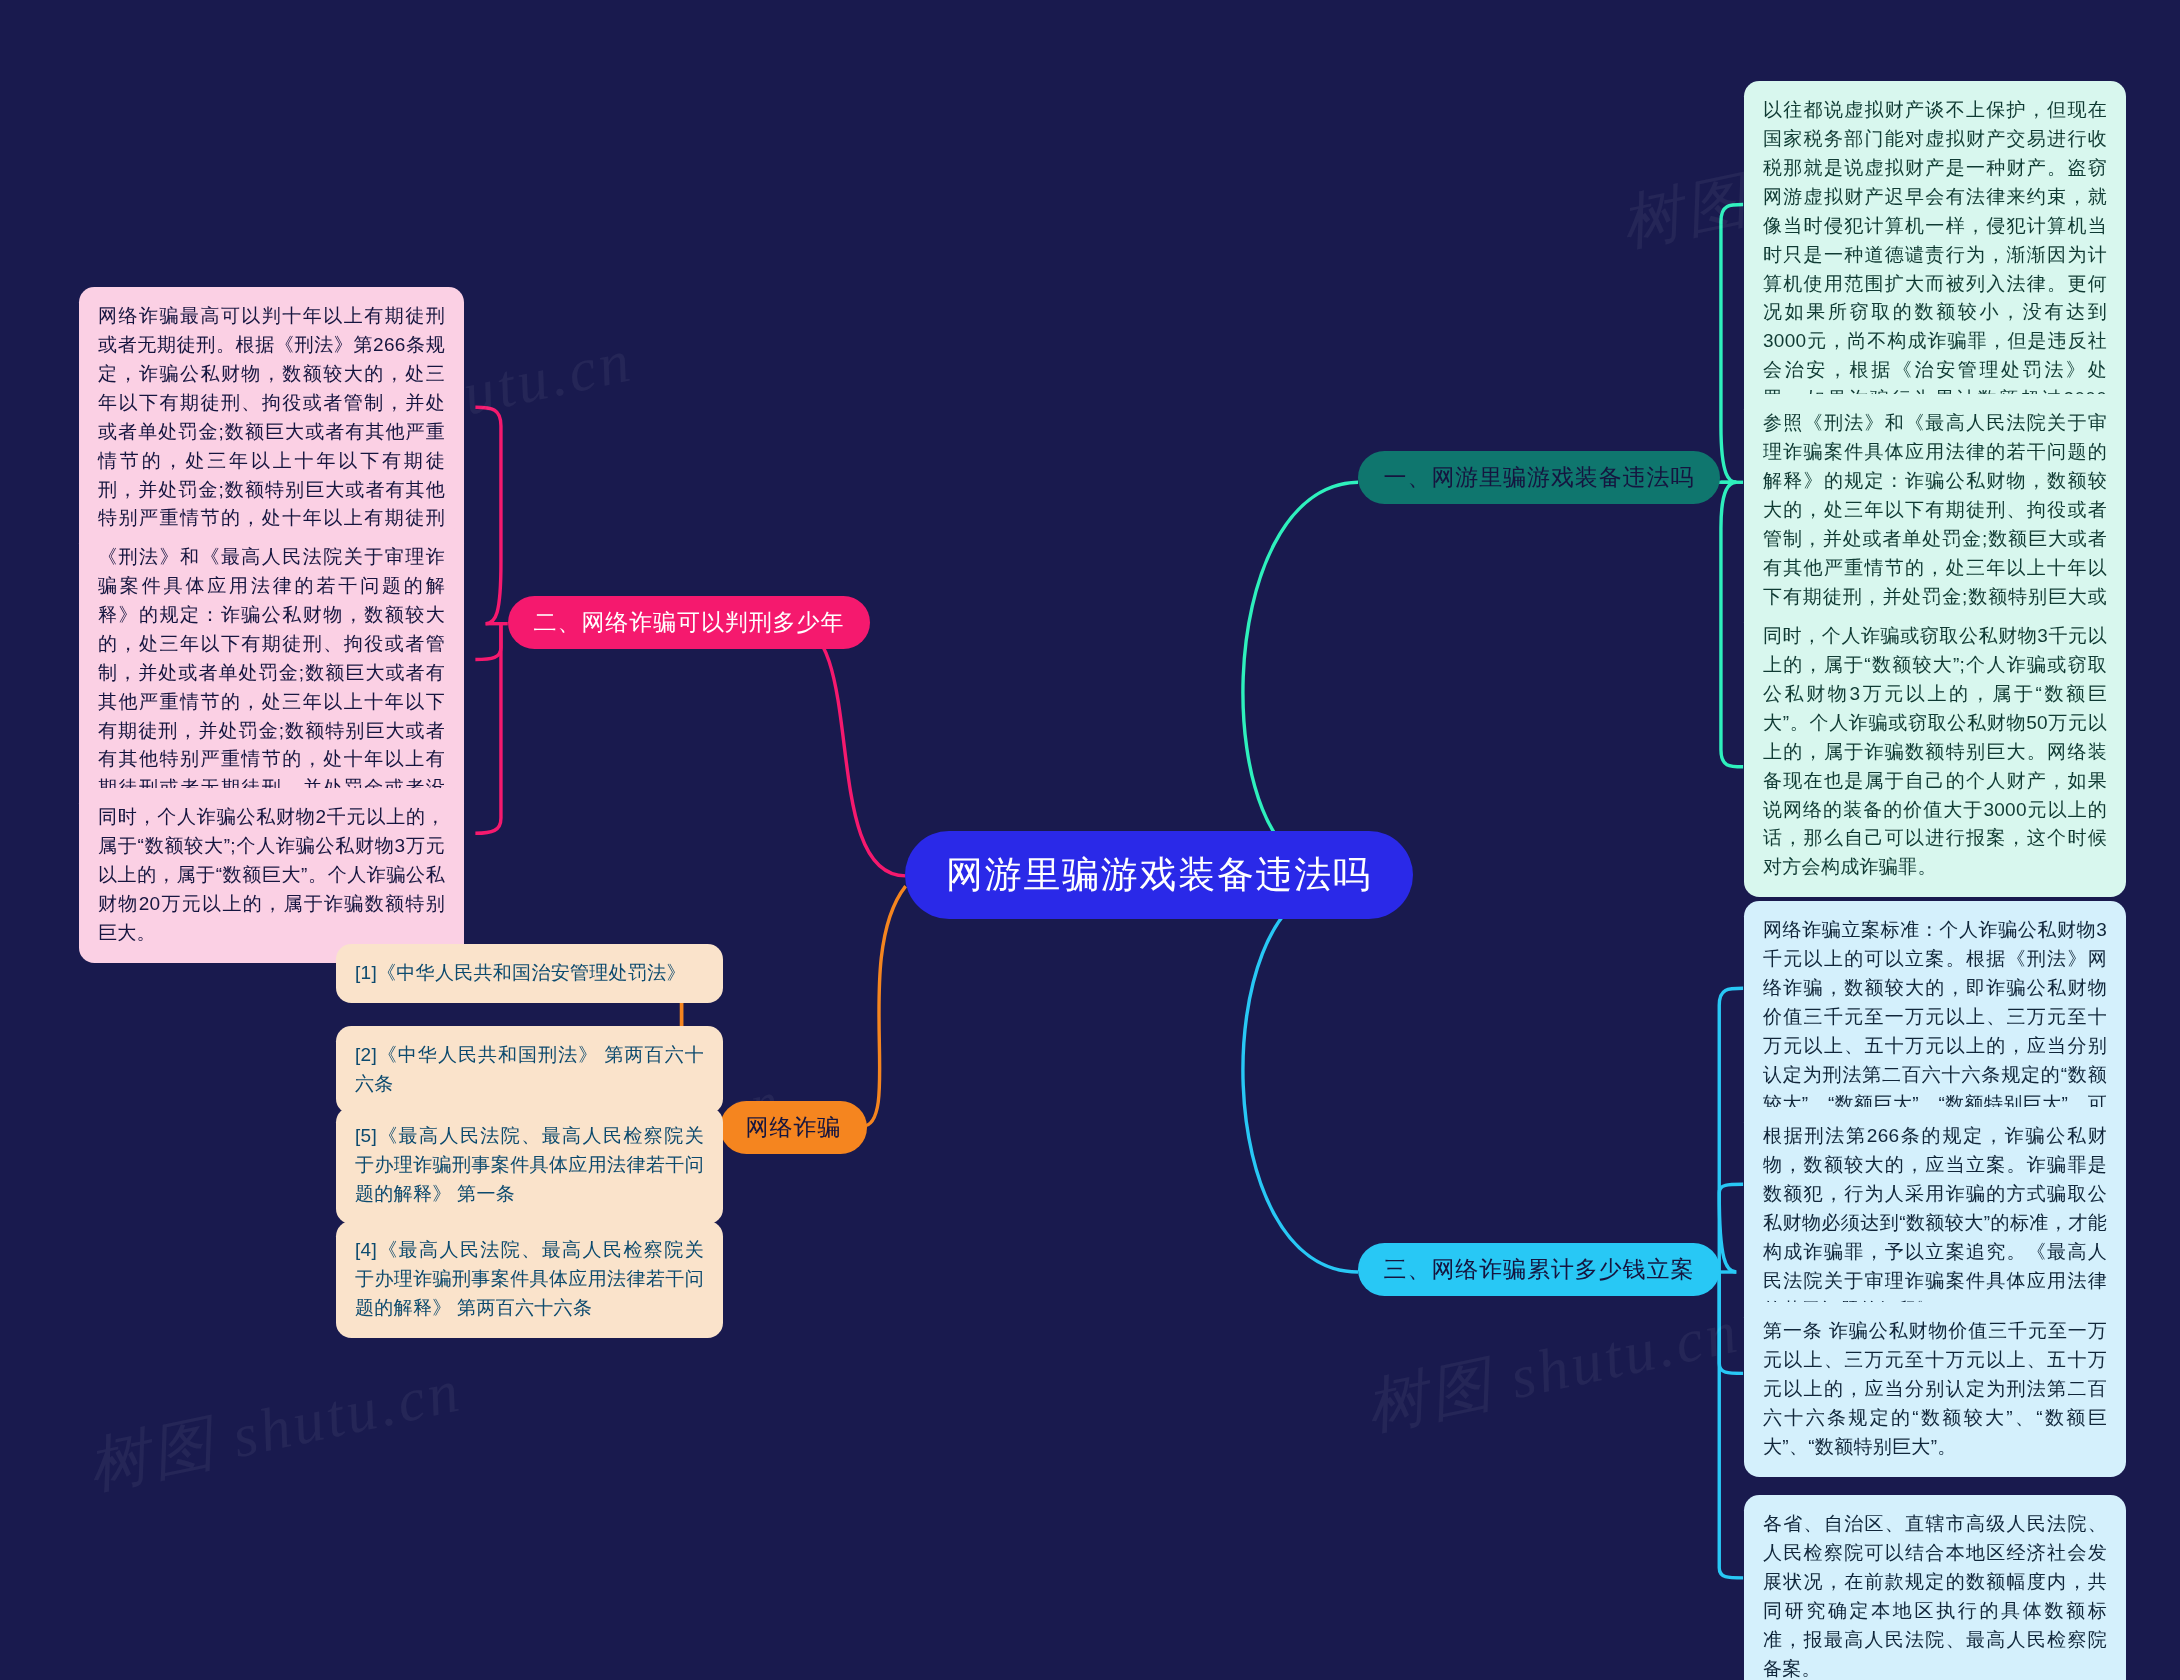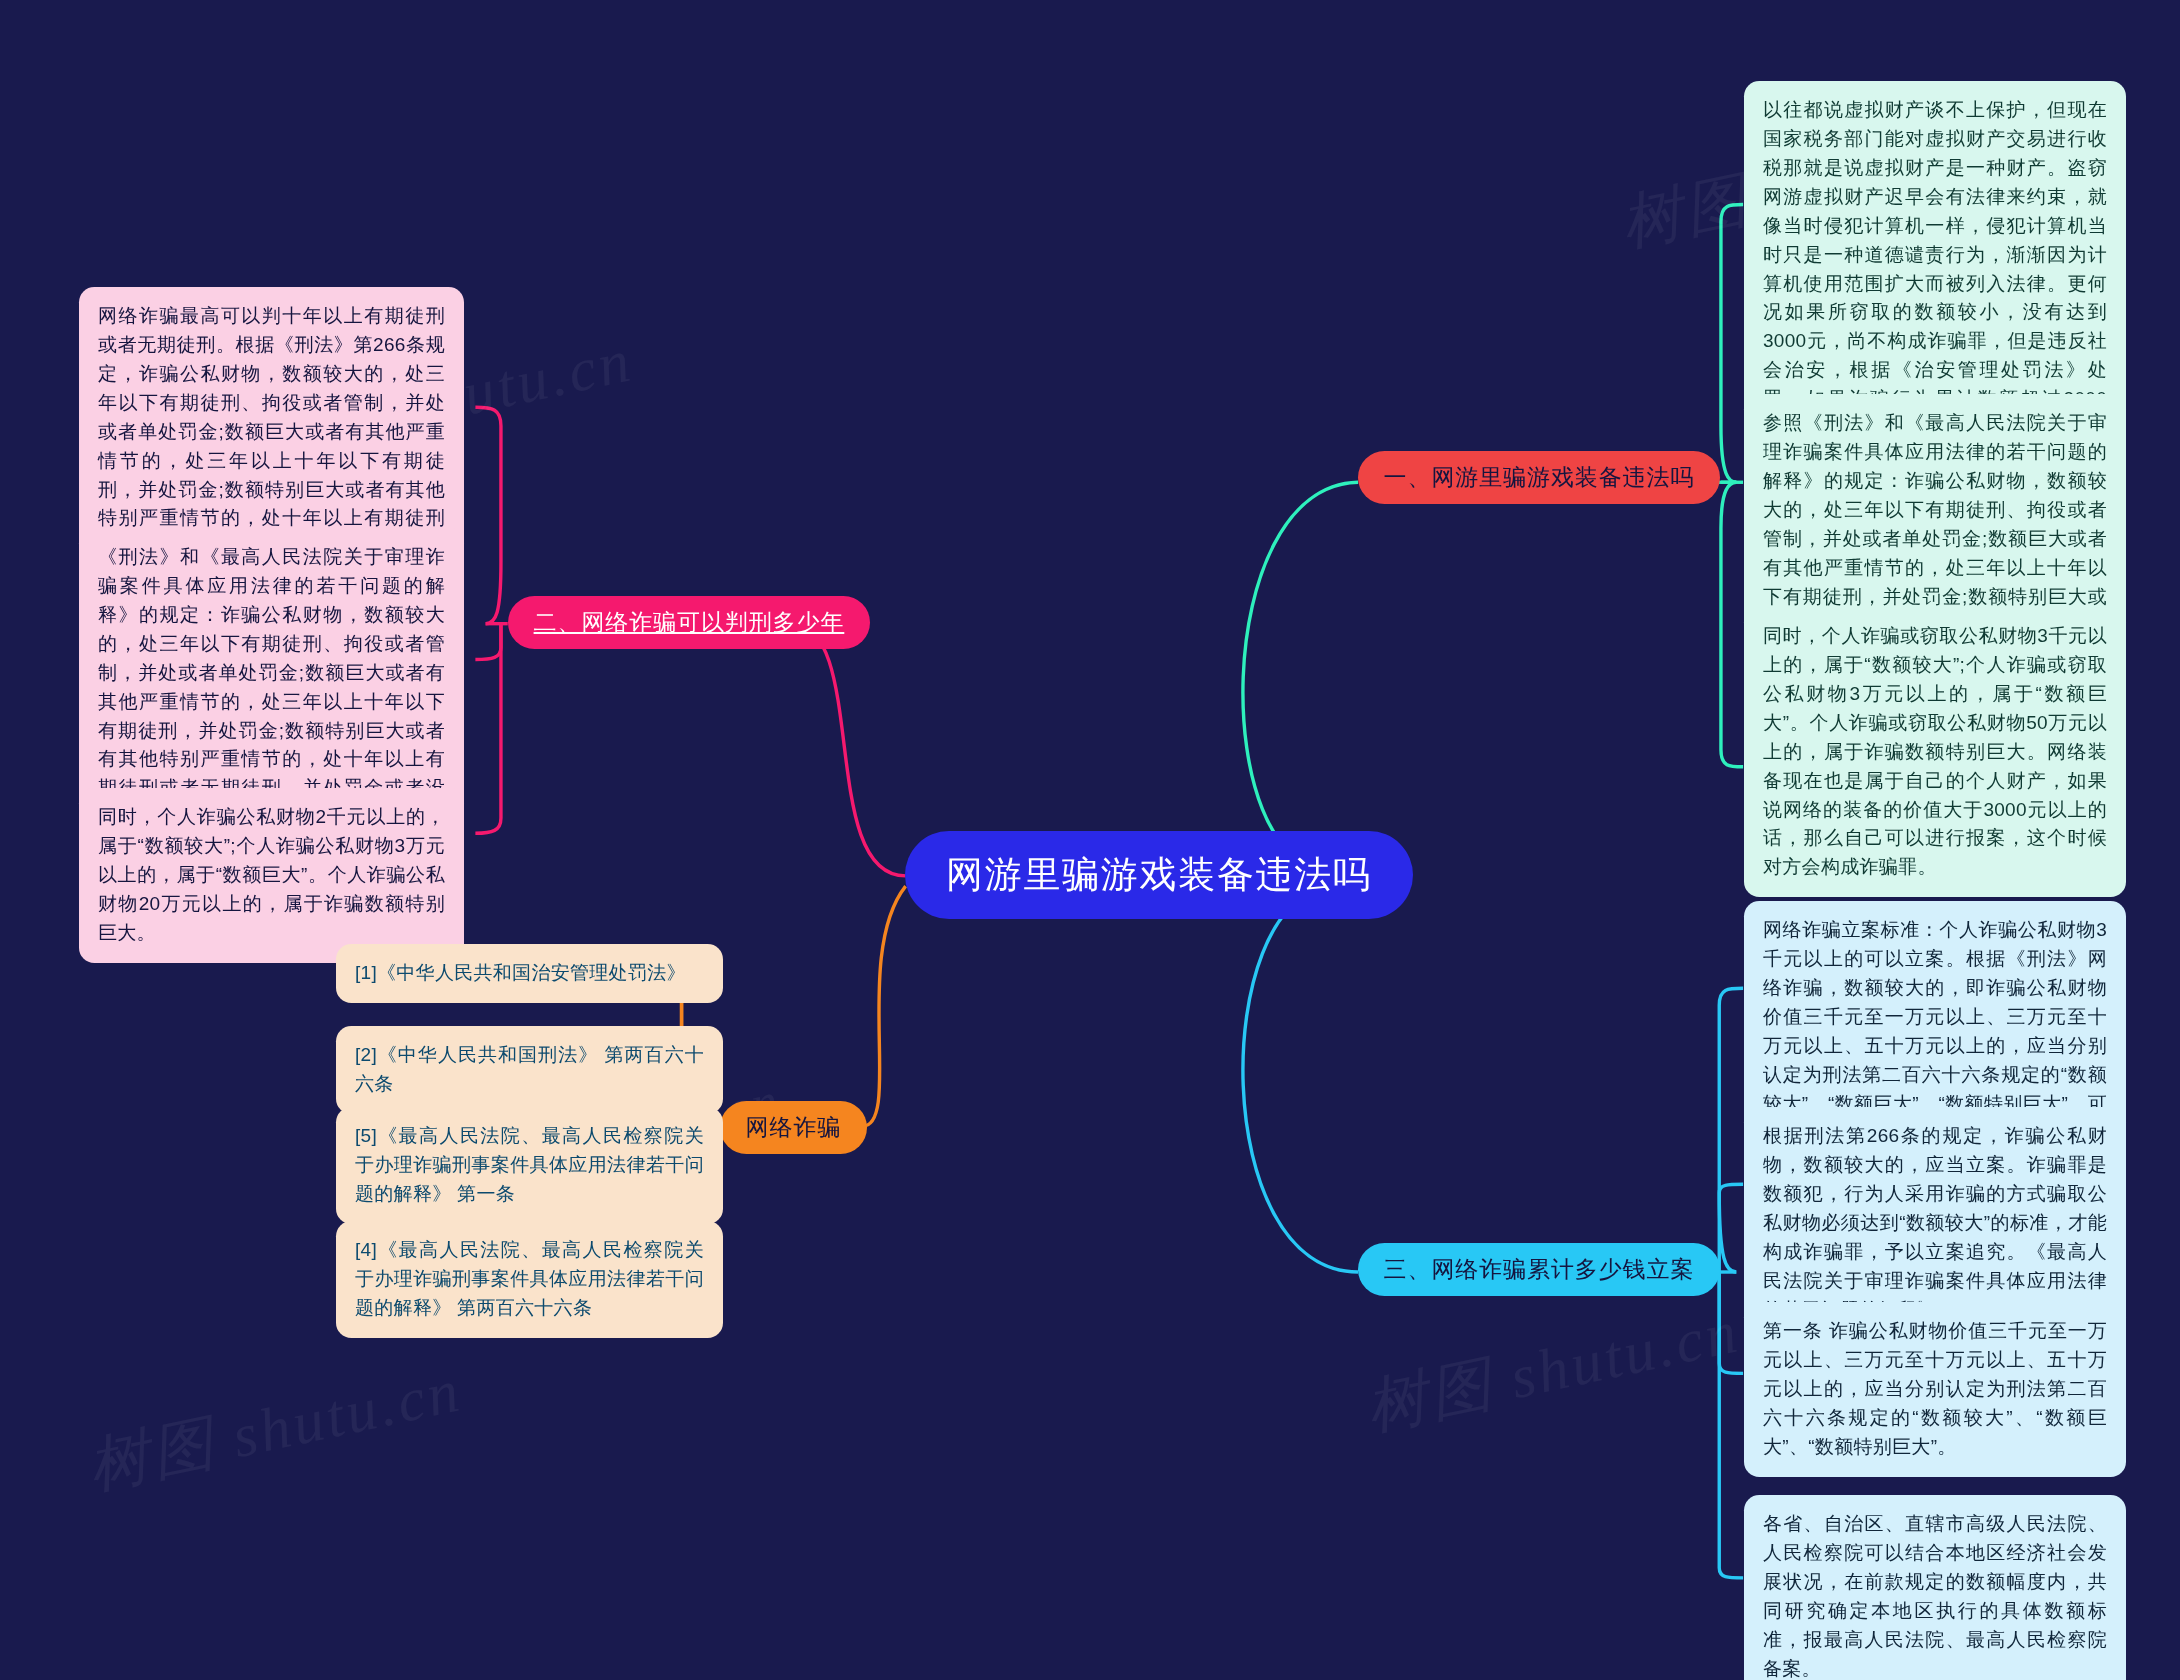--- a/index.html
+++ b/index.html
@@ -31,22 +31,22 @@
 
   
   .pill {
     font-size: 23px;
     letter-spacing: 0.9px;
     padding: 11px 25.6px;
     border-radius: 34px;
     white-space: nowrap;
     color: #15153f;
   }
-  .pill-pink  { background: #f5196e; color: #ffffff; left: 508px; top: 596px; text-decoration: underline; }
-  .pill-green { background: #ef4444; left: 1358px; top: 451px; }
+  .pill-pink  { background: #f5196e; color: #ffffff; left: 508px; top: 596px; }
+  .pill-green { background: #0f766e; left: 1358px; top: 451px; }
   .pill-cyan  { background: #28c8f5; left: 1358px; top: 1243px; }
   .pill-orange{ background: #f5851f; left: 720px; top: 1101px; }
 
   
   .card {
     border-radius: 15.3px;
     padding: 15.3px 19px;
     font-size: 19px;
     line-height: 1.52;
     letter-spacing: 0.3px;

